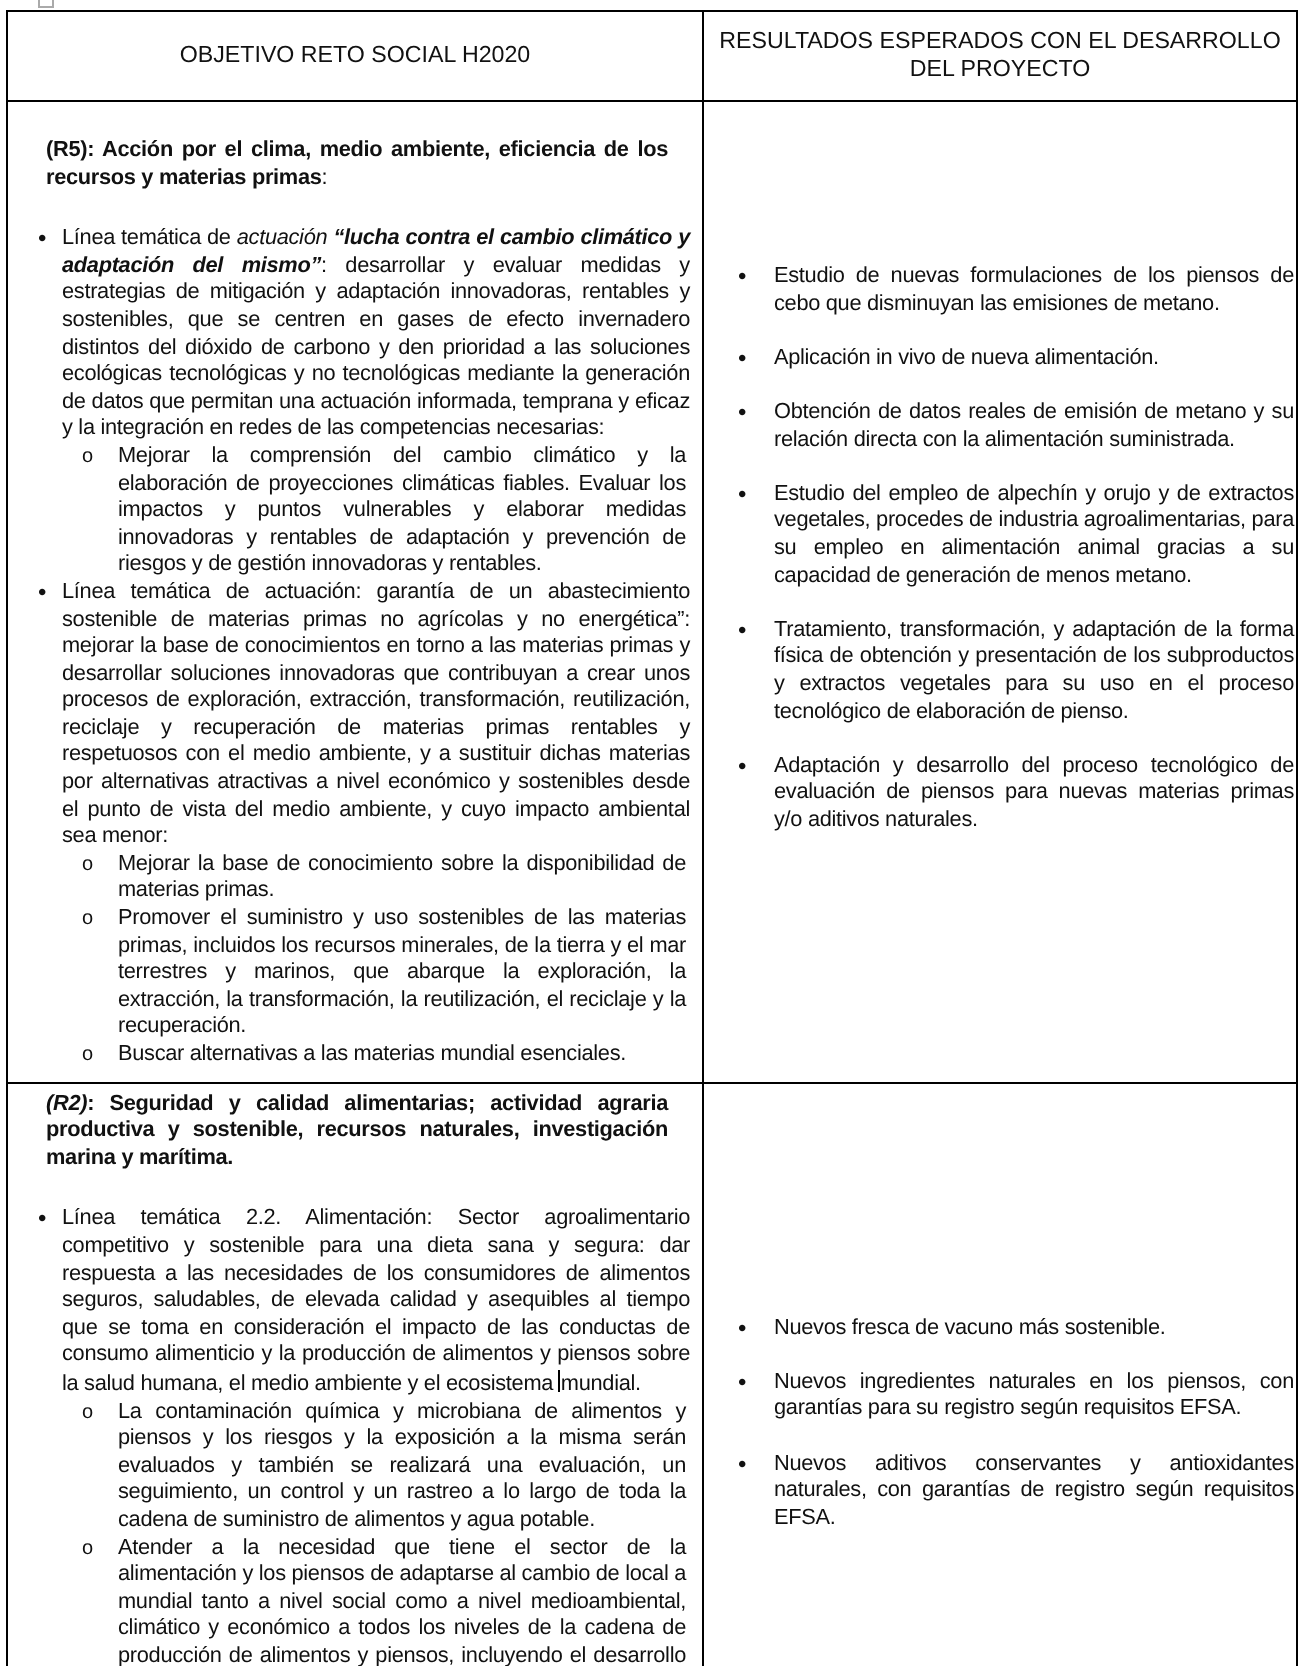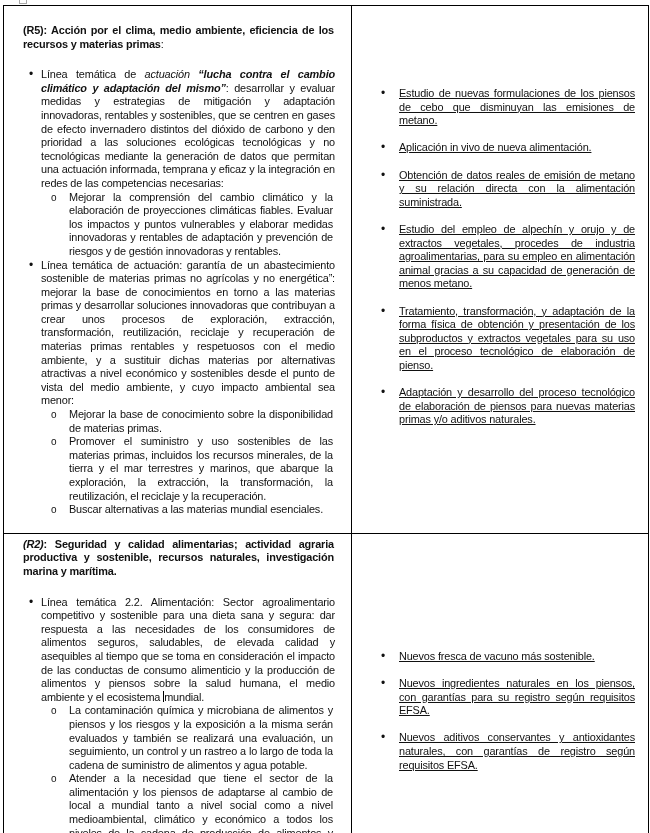--- a/index.html
+++ b/index.html
@@ -10,48 +10,52 @@
   .doc-table td, .doc-table th { border: 1.4px solid #000; vertical-align: top; padding: 0; }
   .col-left { width: 348px; }
   .col-right { width: 297px; }
   th { font-weight: normal; font-size: 11.6px; line-height: 14px; text-align: center; vertical-align: middle !important; height: 38px; }
   th.col-right { padding: 3px 6px; }
   .cell-left { font-size: 10.9px; line-height: 13.6px; padding: 1px 0 0 2px !important; text-align: justify; letter-spacing: -0.15px; }
   .cell-right { font-size: 10.9px; line-height: 13.6px; padding: 0 1px 0 0 !important; letter-spacing: -0.15px; }
   .row1 td { height: 466px; }
   .row2 td { height: 316px; }
   .section-title { font-weight: bold; margin: 17px; }
-  ul.lvl1 { list-style: none; margin: 16px; padding: 0; }
+  ul.lvl1 { list-style: none; margin: 6px; padding: 0; }
   ul.lvl1 > li { position: relative; padding-left: 19px; }
   ul.lvl1 > li::before { content: "•"; position: absolute; left: 7px; top: 0; font-size: 12px; }
   ul.lvl2 { list-style: none; margin: 0; padding: 0; }
   ul.lvl2 > li { position: relative; padding-left: 28px; padding-right: 2px; }
   ul.lvl2 > li::before { content: "o"; position: absolute; left: 10px; top: 0; font-size: 10px; }
   .b { font-weight: normal; }
   .bi { font-weight: bold; font-style: italic; }
   .i { font-style: italic; }
-  .right-list { list-style: none; margin: 12px; padding: 0; text-decoration: underline; }
+  .right-list { list-style: none; margin: 0; padding: 0; }
   .right-list li { position: relative; padding-left: 35px; margin-bottom: 13.6px; text-align: justify; }
   .right-list li::before { content: "•"; position: absolute; left: 17px; top: 0; font-size: 12px; }
   .right-list.first { margin-top: 81px; }
   .right-list.second { margin-top: 116px; }
   .corner-mark { position: absolute; left: 19px; top: 0; width: 6px; height: 3px; border: 1px solid #aaa; border-top: none; }
   .cursor-mark { display: inline-block; width: 1px; height: 11px; background: #000; vertical-align: -1px; }
 </style>
 </head>
 <body>
 
 <div class="corner-mark"></div>
 
 <table class="doc-table">
   <colgroup>
       <col class="col-left">
       <col class="col-right">
     </colgroup>
   <tbody>
+      <tr>
+    <th class="col-left">OBJETIVO RETO SOCIAL H2020</th>
+    <th class="col-right">RESULTADOS ESPERADOS CON EL DESARROLLO DEL PROYECTO</th>
+  </tr>
 
   <tr class="row1">
     <td class="cell-left">
       <p class="section-title"><span>(R5)</span><span>: Acción por el clima, medio ambiente, eficiencia de los recursos y materias primas</span><span style="font-weight:normal">:</span></p>
       <ul class="lvl1">
         <li>
           <span>Línea temática de </span><span class="i">actuación </span><span class="bi">“lucha contra el cambio climático y adaptación del mismo”</span><span>: desarrollar y evaluar medidas y estrategias de mitigación y adaptación innovadoras, rentables y sostenibles, que se centren en gases de efecto invernadero distintos del dióxido de carbono y den prioridad a las soluciones ecológicas tecnológicas y no tecnológicas mediante la generación de datos que permitan una actuación informada, temprana y eficaz y la integración en redes de las competencias necesarias:</span>
           <ul class="lvl2">
             <li>Mejorar la comprensión del cambio climático y la elaboración de proyecciones climáticas fiables. Evaluar los impactos y puntos vulnerables y elaborar medidas innovadoras y rentables de adaptación y prevención de riesgos y de gestión innovadoras y rentables.</li>
           </ul>
@@ -66,21 +70,21 @@
         </li>
       </ul>
     </td>
     <td class="cell-right">
       <ul class="right-list first">
         <li>Estudio de nuevas formulaciones de los piensos de cebo que disminuyan las emisiones de metano.</li>
         <li>Aplicación in vivo de nueva alimentación.</li>
         <li>Obtención de datos reales de emisión de metano y su relación directa con la alimentación suministrada.</li>
         <li>Estudio del empleo de alpechín y orujo y de extractos vegetales, procedes de industria agroalimentarias, para su empleo en alimentación animal gracias a su capacidad de generación de menos metano.</li>
         <li>Tratamiento, transformación, y adaptación de la forma física de obtención y presentación de los subproductos y extractos vegetales para su uso en el proceso tecnológico de elaboración de pienso.</li>
-        <li>Adaptación y desarrollo del proceso tecnológico de elaboración de piensos para nuevas materias primas y/o aditivos naturales.</li>
+        <li>Adaptación y desarrollo del proceso tecnológico de evaluación de piensos para nuevas materias primas y/o aditivos naturales.</li>
       </ul>
     </td>
   </tr>
 
   <tr class="row2">
     <td class="cell-left">
       <p class="section-title" style="margin-top:3px"><span class="i" style="font-weight:bold">(R2)</span><span>: Seguridad y calidad alimentarias; actividad agraria productiva y sostenible, recursos naturales, investigación marina y marítima.</span></p>
       <ul class="lvl1">
         <li>
           <span class="b">Línea temática 2.2. Alimentación</span><span>: Sector agroalimentario competitivo y sostenible para una dieta sana y segura: dar respuesta a las necesidades de los consumidores de alimentos seguros, saludables, de elevada calidad y asequibles al tiempo que se toma en consideración el impacto de las conductas de consumo alimenticio y la producción de alimentos y piensos sobre la salud humana, el medio ambiente y el ecosistema </span><span class="cursor-mark"></span><span>mundial.</span>

